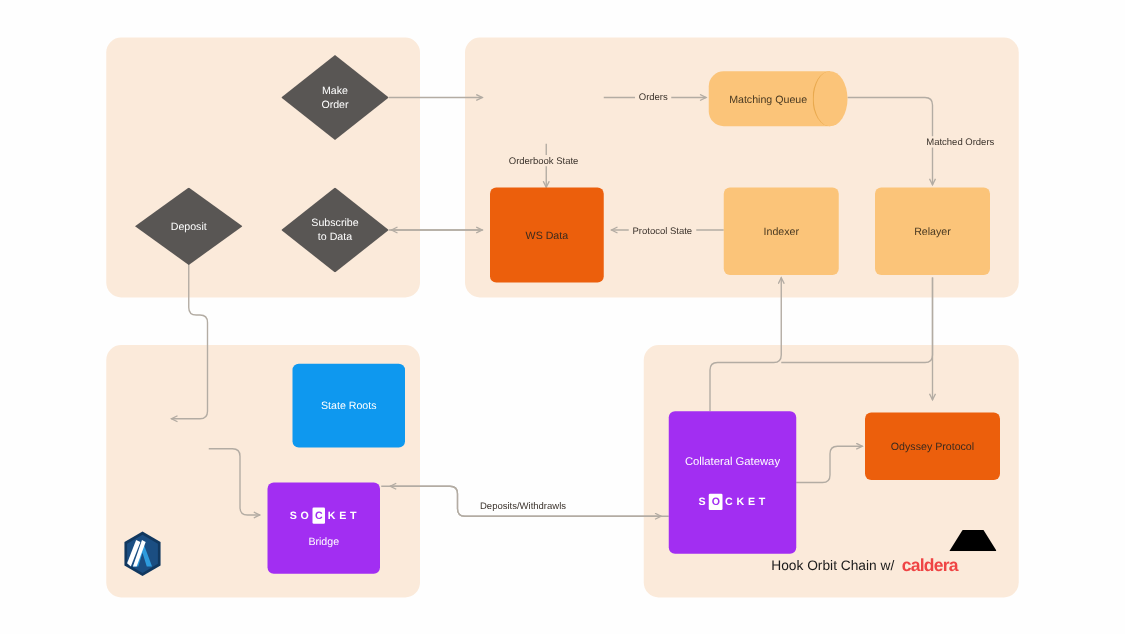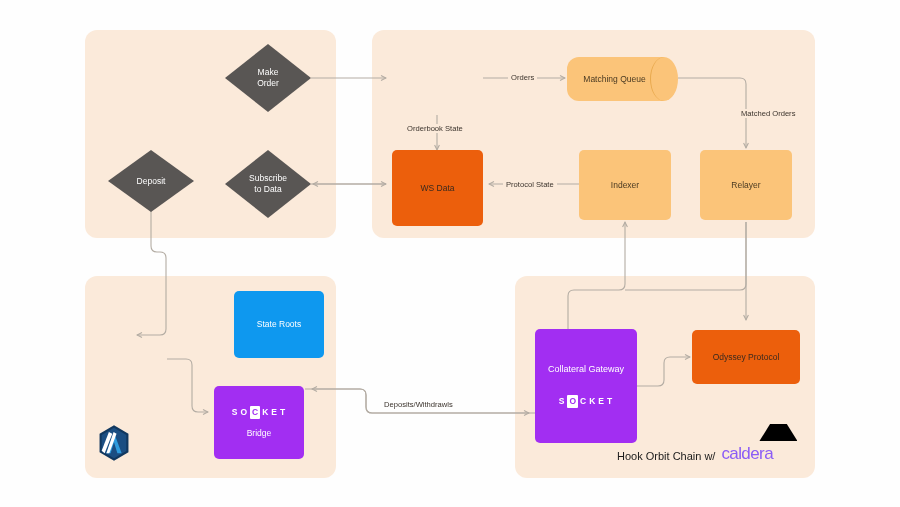--- a/index.html
+++ b/index.html
@@ -48,21 +48,21 @@
   .socket-logo{display:flex;align-items:center;justify-content:center;gap:2px;
      font-size:8.5px;font-weight:700;letter-spacing:1px;color:#ffffff;}
   .socket-logo span.boxed{background:#ffffff;color:#a22ef2;padding:1px 2px;
      border-radius:1px;letter-spacing:0;}
 
   .node-title{font-size:8.5px;}
   .node-title.big{font-size:9px;}
 
   .caldera-wrap{position:absolute;display:flex;align-items:flex-end;gap:6px;}
   .caldera-pre{font-size:11px;color:#1b1b1b;}
-  .caldera-brand{position:relative;font-size:17px;font-weight:400;color:#8b5cf6;
+  .caldera-brand{position:relative;font-size:14px;font-weight:700;color:#ef4444;
      letter-spacing:-0.6px;line-height:1;}
   .caldera-mark{position:absolute;width:38px;height:17px;background:#000;
      -webkit-clip-path:polygon(28% 0,72% 0,100% 100%,0 100%);
      clip-path:polygon(28% 0,72% 0,100% 100%,0 100%);}
 
   .arb-logo{position:absolute;width:34px;height:38px;}
 </style>
 </head>
 <body>
 

